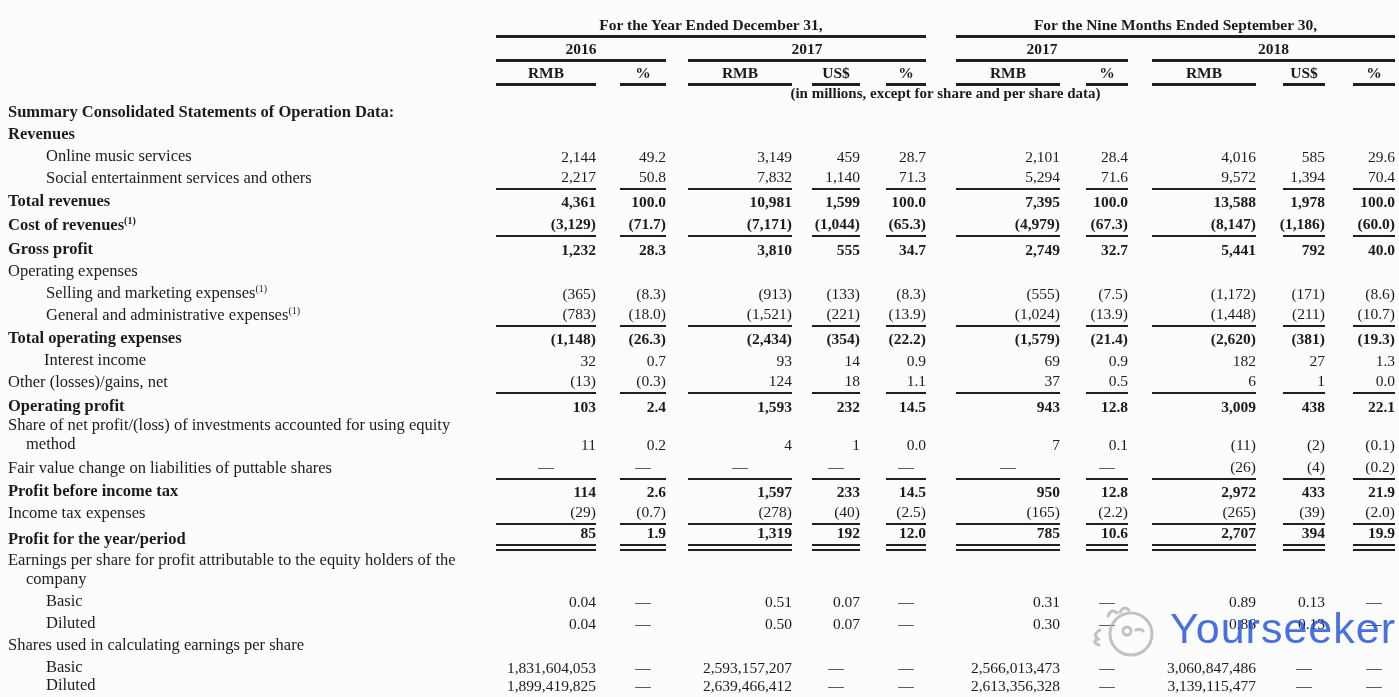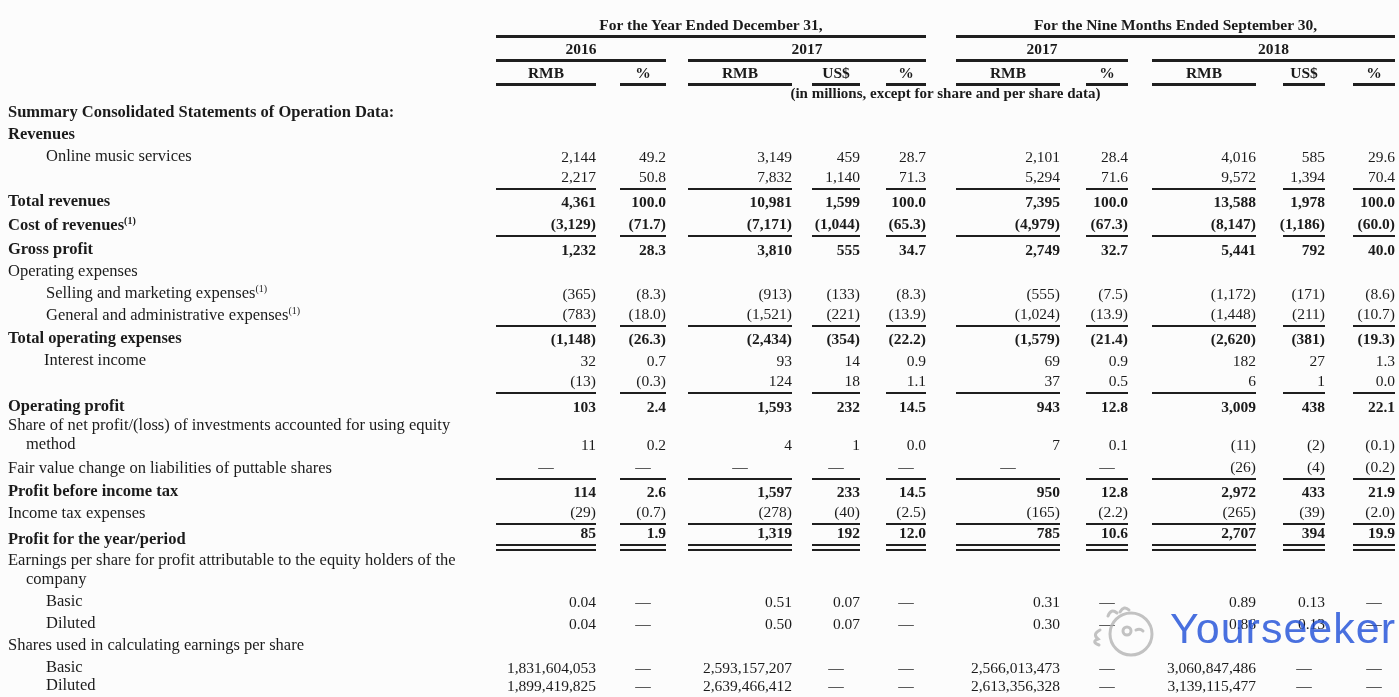--- a/index.html
+++ b/index.html
@@ -113,20 +113,23 @@
       <div class="cell num" style="grid-area: 7 / 3;">2,144</div>
       <div class="cell num" style="grid-area: 7 / 5;">49.2</div>
       <div class="cell num" style="grid-area: 7 / 7;">3,149</div>
       <div class="cell num" style="grid-area: 7 / 9;">459</div>
       <div class="cell num" style="grid-area: 7 / 11;">28.7</div>
       <div class="cell num" style="grid-area: 7 / 13;">2,101</div>
       <div class="cell num" style="grid-area: 7 / 15;">28.4</div>
       <div class="cell num" style="grid-area: 7 / 17;">4,016</div>
       <div class="cell num" style="grid-area: 7 / 19;">585</div>
       <div class="cell num" style="grid-area: 7 / 21;">29.6</div>
+      <div class="cell lbl i1" style="grid-area: 8 / 1 / auto / 3;">
+        <span>Social entertainment services and others</span>
+      </div>
       <div class="cell num rule" style="grid-area: 8 / 3;">2,217</div>
       <div class="cell num rule" style="grid-area: 8 / 5;">50.8</div>
       <div class="cell num rule" style="grid-area: 8 / 7;">7,832</div>
       <div class="cell num rule" style="grid-area: 8 / 9;">1,140</div>
       <div class="cell num rule" style="grid-area: 8 / 11;">71.3</div>
       <div class="cell num rule" style="grid-area: 8 / 13;">5,294</div>
       <div class="cell num rule" style="grid-area: 8 / 15;">71.6</div>
       <div class="cell num rule" style="grid-area: 8 / 17;">9,572</div>
       <div class="cell num rule" style="grid-area: 8 / 19;">1,394</div>
       <div class="cell num rule" style="grid-area: 8 / 21;">70.4</div>
@@ -217,20 +220,23 @@
       <div class="cell num" style="grid-area: 16 / 3;">32</div>
       <div class="cell num" style="grid-area: 16 / 5;">0.7</div>
       <div class="cell num" style="grid-area: 16 / 7;">93</div>
       <div class="cell num" style="grid-area: 16 / 9;">14</div>
       <div class="cell num" style="grid-area: 16 / 11;">0.9</div>
       <div class="cell num" style="grid-area: 16 / 13;">69</div>
       <div class="cell num" style="grid-area: 16 / 15;">0.9</div>
       <div class="cell num" style="grid-area: 16 / 17;">182</div>
       <div class="cell num" style="grid-area: 16 / 19;">27</div>
       <div class="cell num" style="grid-area: 16 / 21;">1.3</div>
+      <div class="cell lbl i0" style="grid-area: 17 / 1 / auto / 3;">
+        <span>Other (losses)/gains, net</span>
+      </div>
       <div class="cell num rule" style="grid-area: 17 / 3;">(13)</div>
       <div class="cell num rule" style="grid-area: 17 / 5;">(0.3)</div>
       <div class="cell num rule" style="grid-area: 17 / 7;">124</div>
       <div class="cell num rule" style="grid-area: 17 / 9;">18</div>
       <div class="cell num rule" style="grid-area: 17 / 11;">1.1</div>
       <div class="cell num rule" style="grid-area: 17 / 13;">37</div>
       <div class="cell num rule" style="grid-area: 17 / 15;">0.5</div>
       <div class="cell num rule" style="grid-area: 17 / 17;">6</div>
       <div class="cell num rule" style="grid-area: 17 / 19;">1</div>
       <div class="cell num rule" style="grid-area: 17 / 21;">0.0</div>

